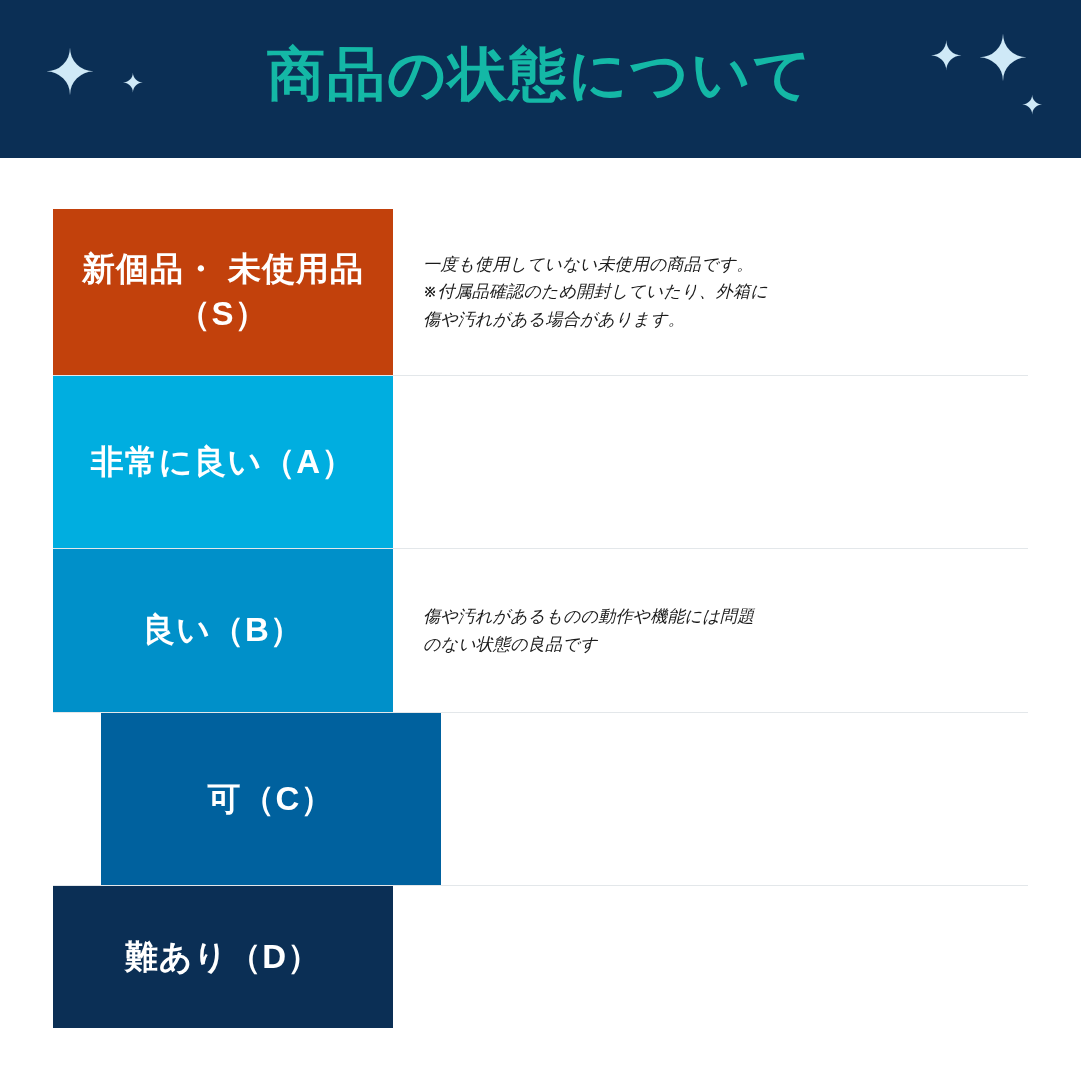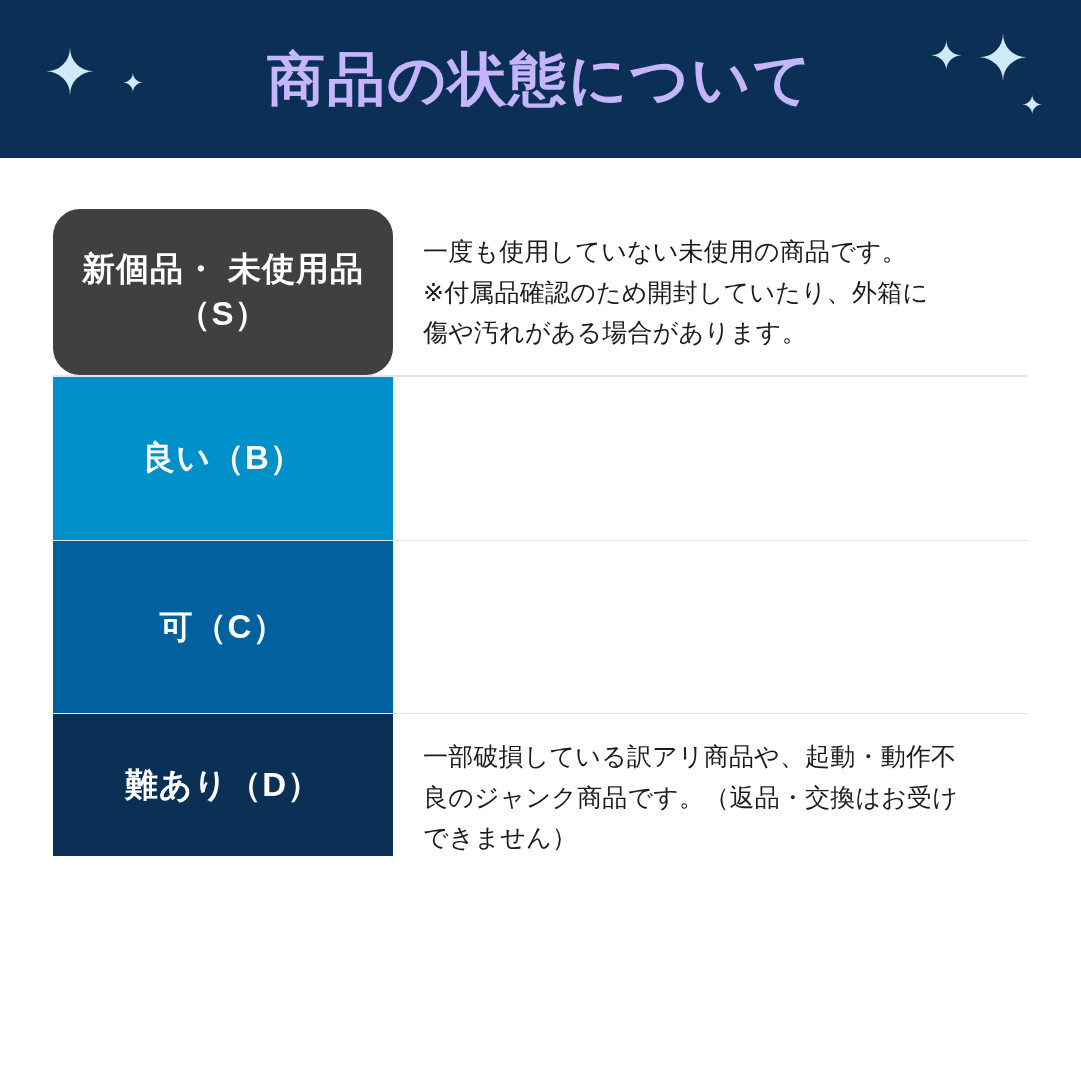--- a/index.html
+++ b/index.html
@@ -24,26 +24,27 @@
   
   .header {
     position: relative;
     height: 158px;
     background: #0b2f55;
     display: flex;
     align-items: center;
     justify-content: center;
   }
   .header-title {
-    color: #c4b5fd;
+    color: #14b8a6;
     font-size: 58px;
     font-weight: bold;
     letter-spacing: 2px;
     line-height: 1;
     white-space: nowrap;
+    font-family: Liberation Mono, monospace;
   }
   .sparkle {
     position: absolute;
     color: #cfe9f7;
     line-height: 1;
     user-select: none;
   }
   .sp-big { font-size: 62px; }
   .sp-mid { font-size: 40px; }
   .sp-sm  { font-size: 26px; }
@@ -86,72 +87,73 @@
   .desc {
     flex: 1 1 auto;
     display: flex;
     align-items: center;
     box-sizing: border-box;
     padding: 22px 26px 22px 30px;
     background: #ffffff;
   }
   .desc-text {
     color: #1b1b1b;
-    font-size: 25px;
+    font-size: 17px;
     line-height: 1.62;
     letter-spacing: 0.2px;
     white-space: pre-line;
+    font-style: italic;
   }
 
   .r0 .grade { height: 166px; }
   .r1 .grade { height: 172px; }
   .r2 .grade { height: 163px; }
-  .r3 .grade { height: 172px; }
+  .r3 .grade { height: 172px; margin-left: 48px; }
   .r4 .grade { height: 142px; }
 </style>
 </head>
 <body>
 
 <div class="page">
 
   <div class="header" style="background: rgb(11, 47, 85);">
     <span class="sparkle sp-big sp1" style="color: rgb(207, 233, 247);">✦</span>
     <span class="sparkle sp-sm sp2" style="color: rgb(207, 233, 247);">✦</span>
     <span class="sparkle sp-mid sp3" style="color: rgb(207, 233, 247);">✦</span>
     <span class="sparkle sp-big sp4" style="color: rgb(207, 233, 247);">✦</span>
     <span class="sparkle sp-sm sp5" style="color: rgb(207, 233, 247);">✦</span>
     <div class="header-title">商品の状態について</div>
   </div>
 
   <div class="table-wrap">
 
     <div class="row r0">
-      <div class="grade" style="background: #404040; border-radius: 27px;">新個品・
+      <div class="grade" style="background: #c2410c;">新個品・
 未使用品（S）</div>
       <div class="desc">
         <span class="desc-text">一度も使用していない未使用の商品です。
 ※付属品確認のため開封していたり、外箱に
 傷や汚れがある場合があります。</span>
       </div>
     </div>
 
     <div class="row r1">
+      <div class="grade" style="background: rgb(0, 174, 224);">非常に良い（A）</div>
     </div>
 
     <div class="row r2">
       <div class="grade" style="background: rgb(0, 144, 201);">良い（B）</div>
+      <div class="desc">
+        <span class="desc-text">傷や汚れがあるものの動作や機能には問題
+のない状態の良品です</span>
+      </div>
     </div>
 
     <div class="row r3">
       <div class="grade" style="background: rgb(0, 97, 158);">可（C）</div>
     </div>
 
     <div class="row r4">
       <div class="grade" style="background: rgb(11, 47, 85);">難あり（D）</div>
-      <div class="desc">
-        <span class="desc-text">一部破損している訳アリ商品や、起動・動作不
-良のジャンク商品です。（返品・交換はお受け
-できません）</span>
-      </div>
     </div>
 
   </div>
 </div>
 
 </body></html>

